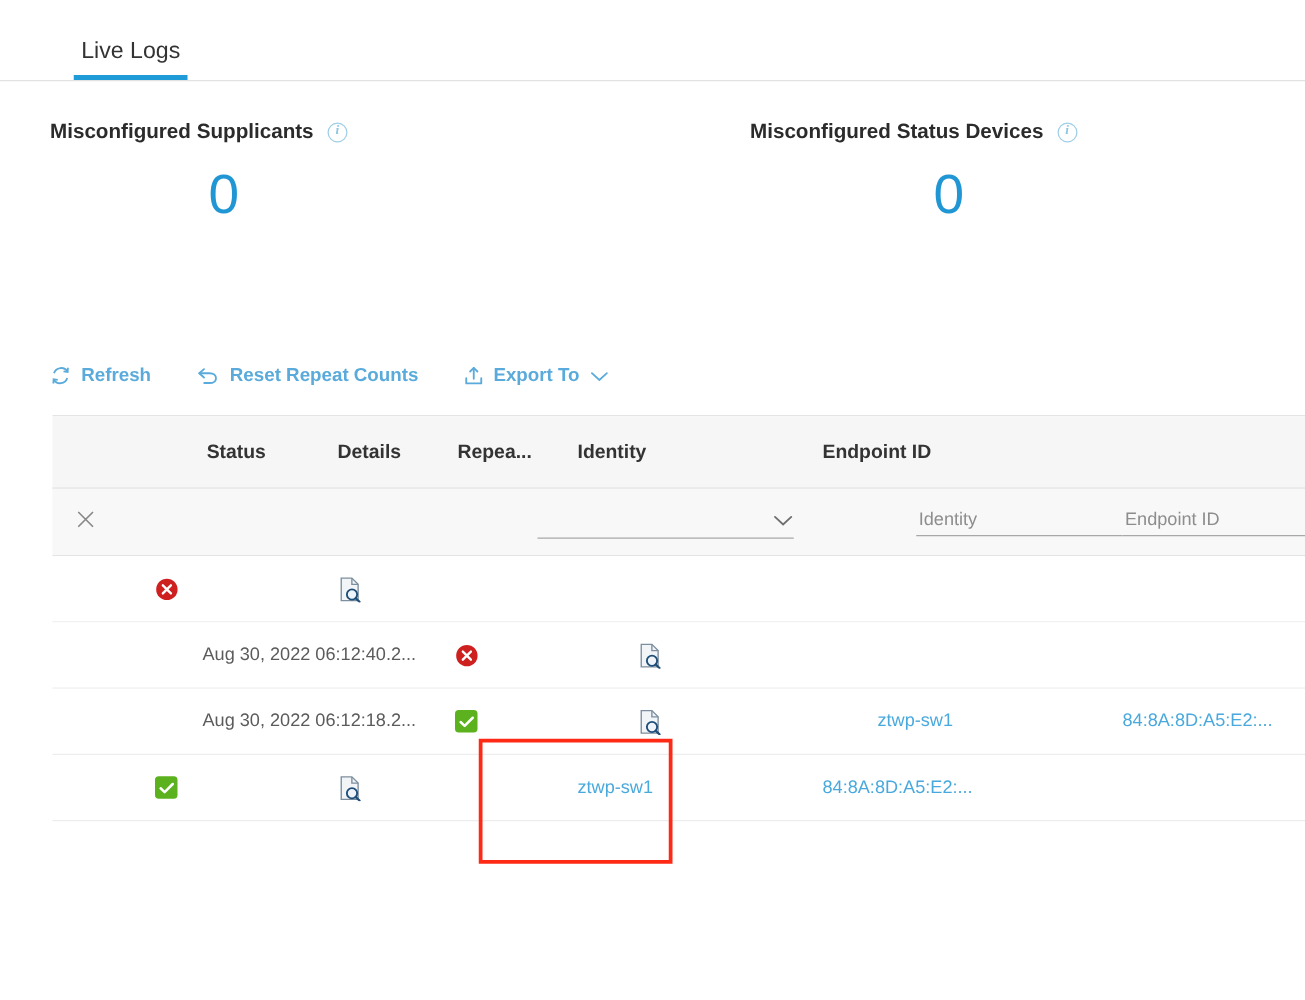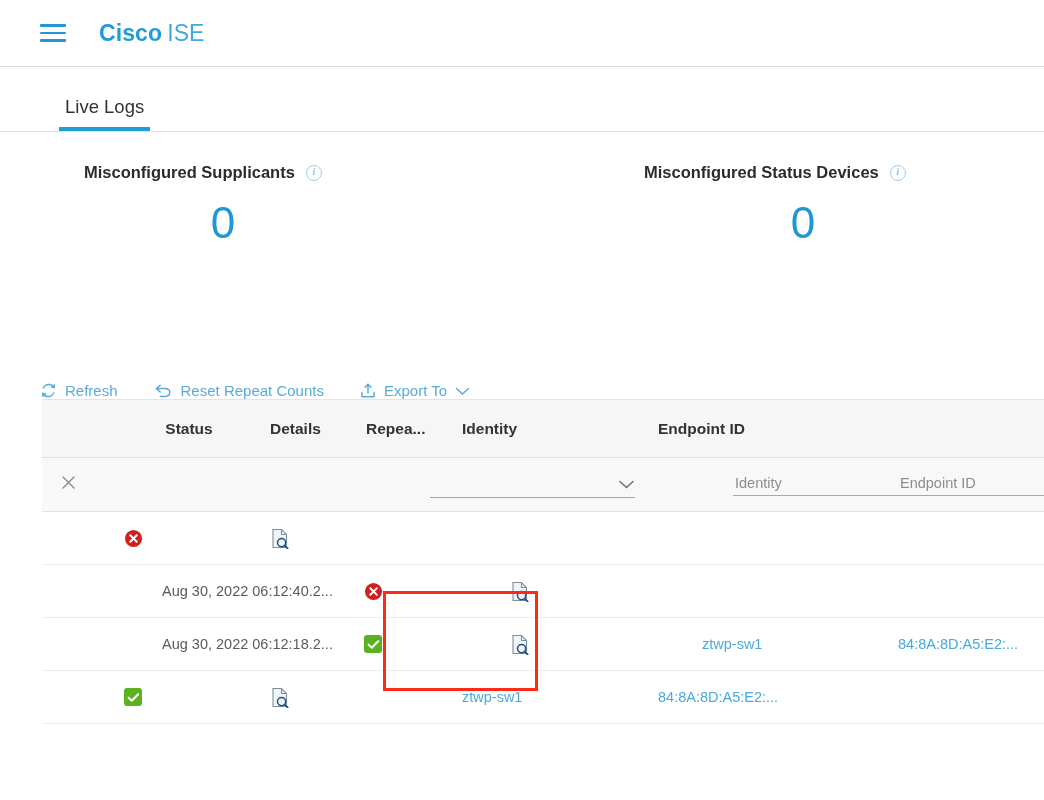--- a/index.html
+++ b/index.html
@@ -62,21 +62,20 @@
     left: -3px; right: -3px; bottom: 0;
     height: 4px;
     background: #1f9cd8;
   }
 
   
   .dashlets {
     display: flex;
     padding: 31px 0 0 0;
     height: 195px;
-    margin-left: 44px;
   }
   .dashlet { position: relative; }
   .dashlet.one { width: 600px; padding-left: 40px; }
   .dashlet.two { padding-left: 0; }
   .dash-title {
     font-size: 16.5px;
     font-weight: bold;
     color: #2b2b2b;
     display: flex;
     align-items: center;
@@ -103,24 +102,25 @@
     font-weight: 300;
     text-align: center;
     margin-top: 16px;
     width: 278px;
   }
   .dashlet.two .dash-value { width: 318px; }
 
   
   .toolbar {
     display: flex;
-    align-items: flex-end;
+    align-items: flex-start;
     padding-left: 40px;
     height: 40px;
     margin-top: 32px;
+    font-weight: bold;
   }
   .tool-btn {
     display: flex;
     align-items: center;
     color: #5aabdb;
     font-size: 15px;
     margin-right: 36px;
     cursor: pointer;
     white-space: nowrap;
   }
@@ -223,30 +223,20 @@
     pointer-events: none;
     z-index: 5;
   }
   .page { position: relative; width: 1044px; height: 800px; }
 </style>
 </head>
 <body>
 
 <div class="page">
 
-  <div class="topbar">
-    <div class="hamburger">
-      <span></span>
-      <span></span>
-      <span></span>
-    </div>
-    <div class="brand">
-      <span class="brand-bold">Cisco</span><span class="brand-light">ISE</span>
-    </div>
-  </div>
 
   <div class="tabbar">
     <div class="tab active">Live Logs</div>
   </div>
 
   <div class="dashlets">
     <div class="dashlet one">
       <div class="dash-title">
         <span>Misconfigured Supplicants</span>
         <span class="info-icon">i</span>

